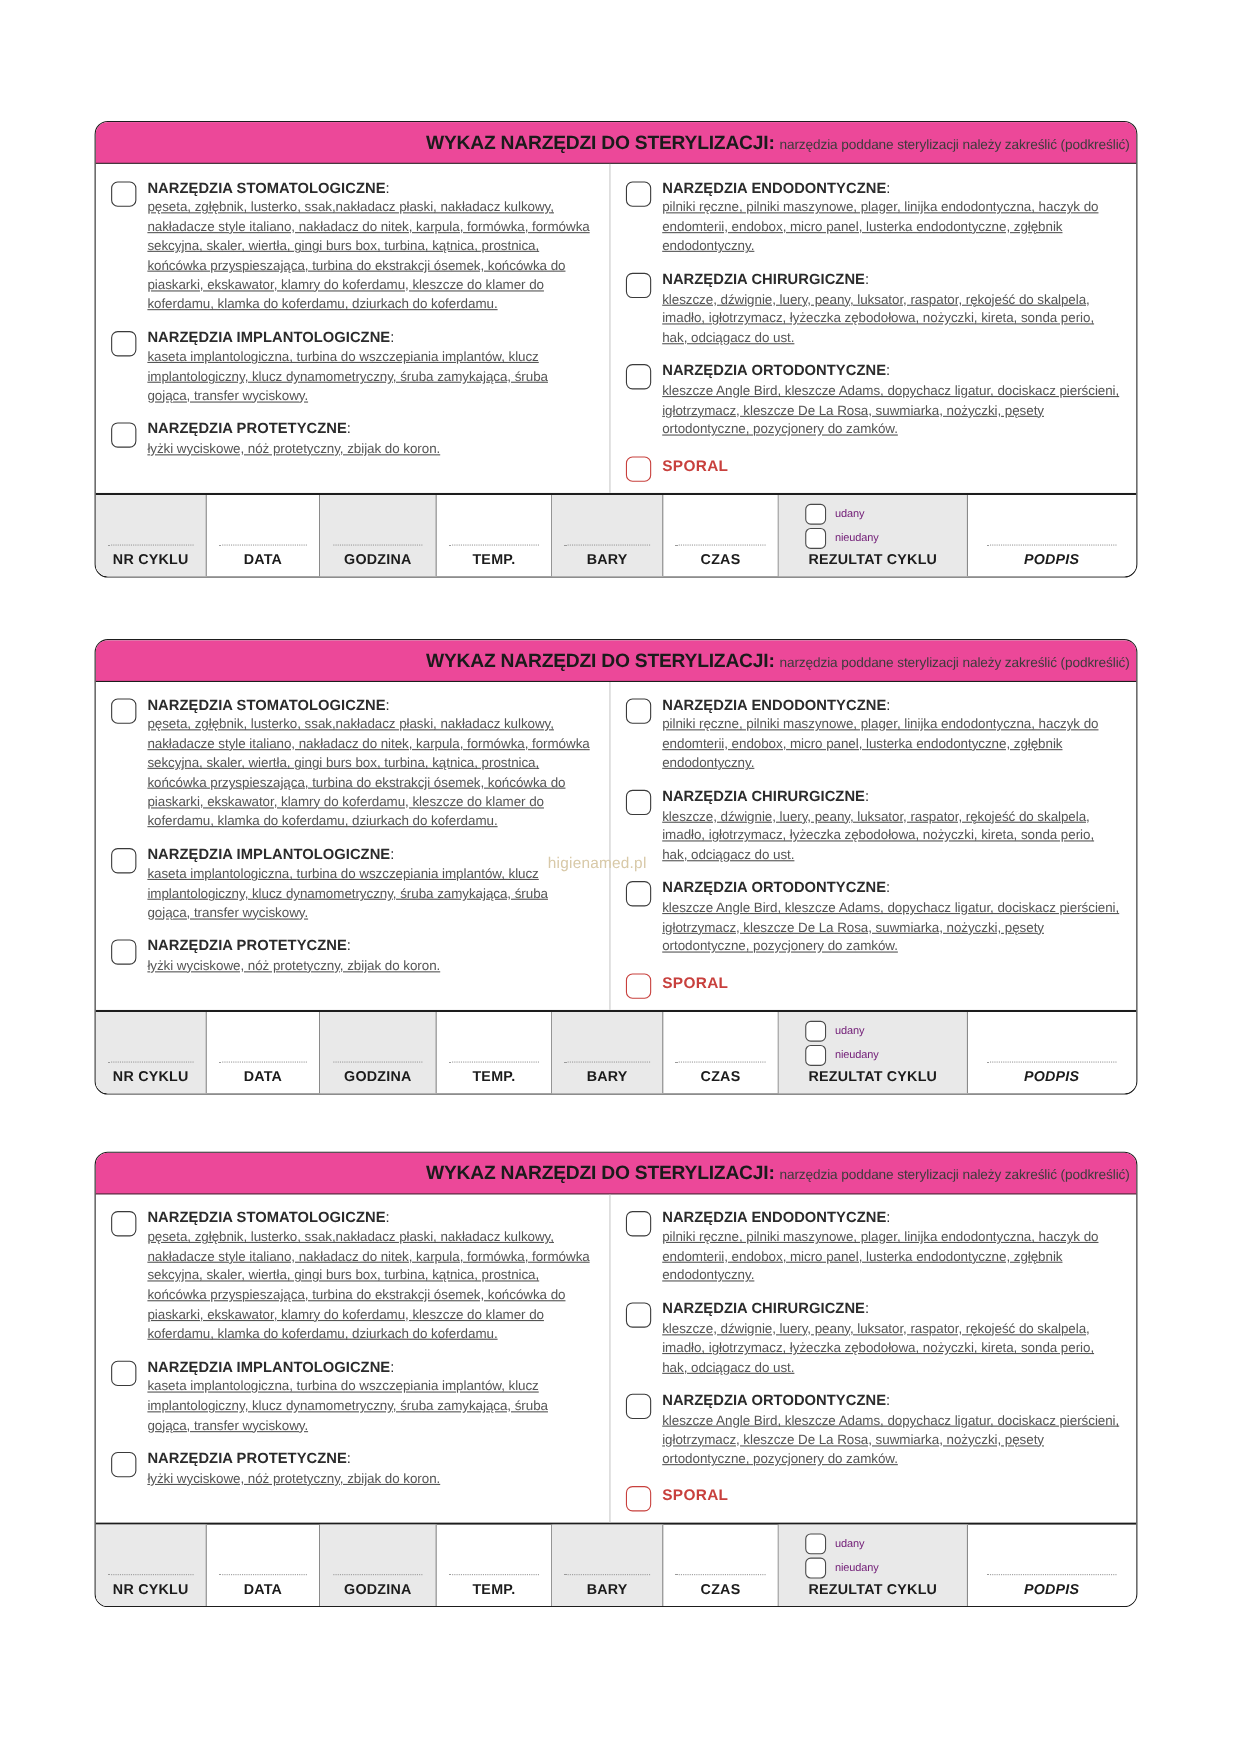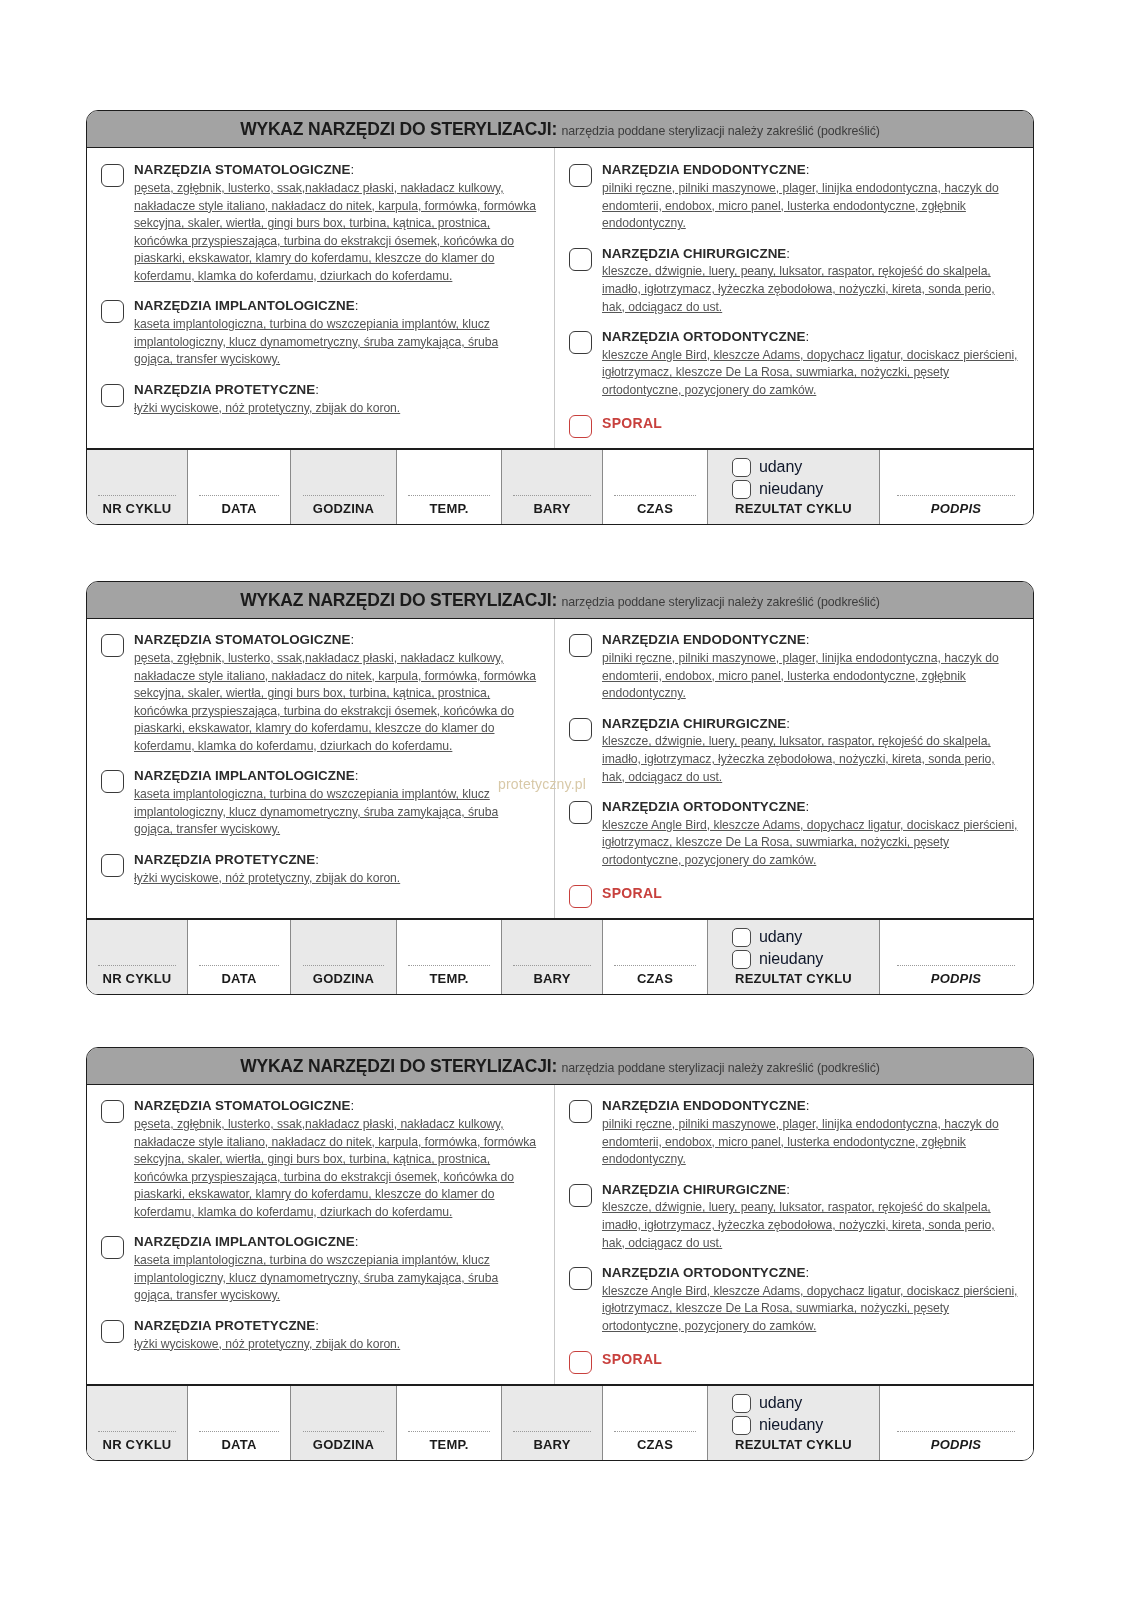--- a/index.html
+++ b/index.html
@@ -25,23 +25,23 @@
     position: absolute;
     left: 86px;
     width: 948px;
     border: 1.6px solid #1d1d1d;
     border-radius: 12px;
     background: #ffffff;
     overflow: hidden;
   }
 
   .card-header {
-    background: #a3a3a3;
+    background: #ec4899;
     border-bottom: 1.4px solid #1d1d1d;
-    text-align: center;
+    text-align: right;
     padding: 9px 6px 8px 6px;
     white-space: nowrap;
     line-height: 1.1;
   }
   .hdr-title {
     font-size: 17.5px;
     font-weight: bold;
     color: #1b1b1b;
     letter-spacing: -0.2px;
   }
@@ -159,22 +159,22 @@
     gap: 8px;
   }
   .opt-box {
     width: 19px;
     height: 19px;
     border: 1.6px solid #4a4a4a;
     border-radius: 5px;
     background: #ffffff;
   }
   .opt-label {
-    font-size: 16px;
-    color: #0f172a;
+    font-size: 10px;
+    color: #701a75;
     letter-spacing: -0.1px;
   }
 
   .watermark {
     position: absolute;
     font-size: 14px;
     color: #d8c9a8;
     letter-spacing: 0.2px;
     pointer-events: none;
     white-space: nowrap;
@@ -508,14 +508,14 @@
           </div>
           <div class="cell-label">REZULTAT CYKLU</div>
         </div>
         <div class="cell" style="width: 152px; flex: 0 0 152px;">
           <div style="flex: 1 1 auto;"></div>
           <div class="dots"></div>
           <div class="cell-label">PODPIS</div>
         </div>
       </div>
   </div>
-    <div class="watermark" style="left: 498px; top: 776px;">protetyczny.pl</div>
+    <div class="watermark" style="left: 498px; top: 776px;">higienamed.pl</div>
   </div>
 
 </body></html>

